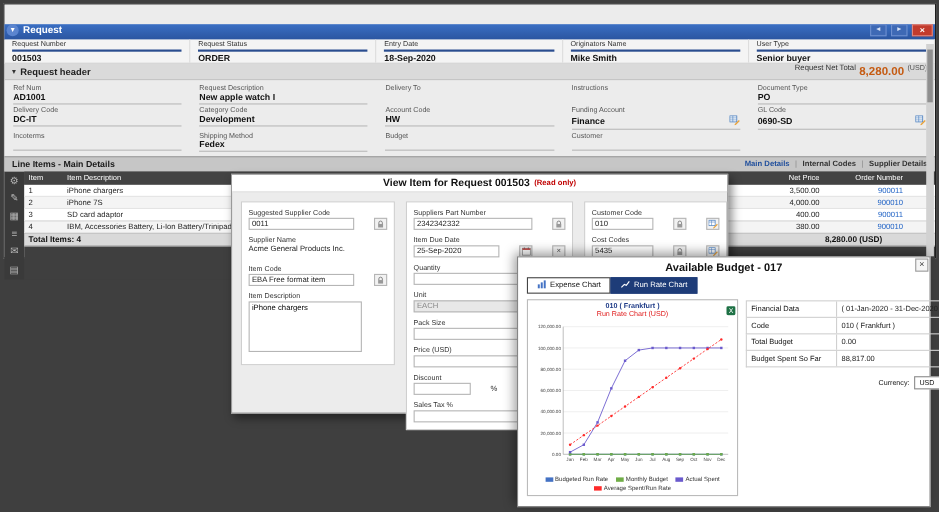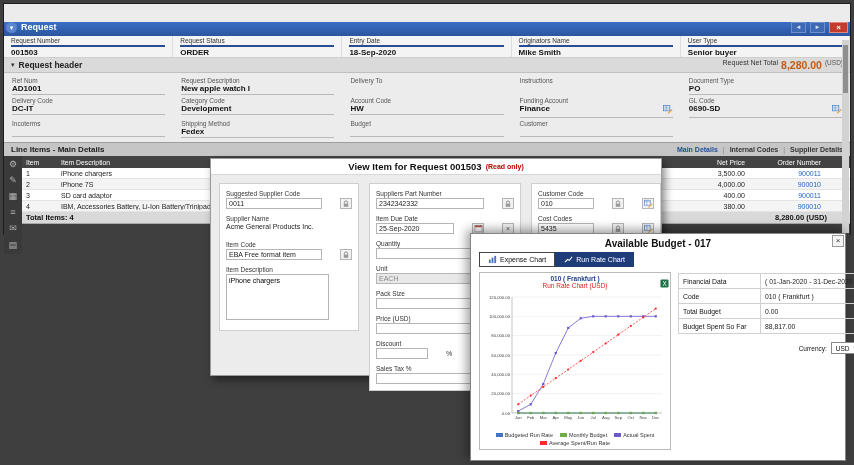--- a/index.html
+++ b/index.html
@@ -24,21 +24,21 @@
   .sec-chev { font-size:7px; color:#333; }
   .sec-title { font-size:8.5px; font-weight:bold; color:#222; }
   .sec-right { margin-left:auto; display:flex; align-items:flex-start; gap:3px; }
   .nt-label { font-size:7px; color:#333; }
   .nt-value { font-size:10.5px; font-weight:bold; color:#c55a11; }
   .nt-cur { font-size:6.5px; color:#555; }
 
   .fieldgrid { display:grid; grid-template-columns:repeat(5,1fr); background:#ececec; padding:2px 0 4px; height:69px; }
   .fg-cell { padding:2px 8px 0; }
   .fg-label { font-size:6.5px; color:#555; }
-  .fg-value { font-size:8px; font-weight:bold; color:#111; min-height:10px; border-bottom:1px solid #b8b8b8; padding-bottom:1px; display:flex; justify-content:space-between; align-items:flex-start; white-space:nowrap; overflow:hidden; }
+  .fg-value { font-size:8px; font-weight:bold; color:#111; min-height:10px; border-bottom:1px solid #b8b8b8; padding-bottom:1px; display:flex; justify-content:space-between; align-items:center; white-space:nowrap; overflow:hidden; }
 
   .libar { height:14px; background:#c6c6c6; border-top:1px solid #9d9d9d; display:flex; align-items:center; padding:0 7px; }
   .li-title { font-size:8px; font-weight:bold; color:#1a1a1a; }
   .li-tabs { margin-left:auto; display:flex; gap:5px; font-size:7px; align-items:center; }
   .li-tab { color:#333; font-weight:bold; }
   .li-tab.active { color:#1f4e9c; }
   .li-sep { color:#888; }
 
   .body-row { display:flex; height:98px; }
   .rail { width:18px; background:#3a3a3a; display:flex; flex-direction:column; align-items:center; gap:7px; padding:4px 0; color:#b5b5b5; font-size:9px; }
@@ -47,21 +47,21 @@
   .tablewrap { flex:1; display:flex; flex-direction:column; background:#3f3f3f; }
   .theader { display:flex; background:#434343; color:#fff; font-size:6.8px; height:12px; align-items:center; }
   .tc { padding:0 4px; white-space:nowrap; overflow:hidden; }
   .c0{width:35px;} .c1{width:225px;} .c2{width:90px;} .c3{width:58px;text-align:right;}
   .c4{width:40px;} .c5{width:58px;text-align:right;} .c6{width:58px;text-align:right;}
   .c7{width:68px;text-align:right;} .c8{width:95px;text-align:right;} .c9{width:76px;text-align:right;}
   .trow { display:flex; height:11px; align-items:center; font-size:7px; background:#fff; border-bottom:1px solid #e4e4e4; color:#222; }
   .trow.odd { background:#f4f4f4; }
   .link { color:#1f62c5; }
   .totalrow { display:flex; height:12px; background:#d9d9d9; align-items:center; font-size:7.5px; font-weight:bold; padding:0 4px; border-bottom:1px solid #aaa; }
-  .totalrow .tv { margin-left:auto; margin-right:19px; }
+  .totalrow .tv { margin-left:auto; margin-right:44px; }
   .scrollbar { position:absolute; right:1px; top:36px; bottom:1px; width:7px; background:#d2d2d2; }
   .sb-thumb { position:absolute; top:5px; left:1px; width:5px; height:48px; background:#8f8f8f; }
 
   
   .modal1 { position:absolute; left:210px; top:158px; width:452px; height:218px; background:#ececec; border:1px solid #9a9a9a; box-shadow:3px 4px 8px rgba(0,0,0,.45); z-index:10; }
   .m1-title { height:16px; background:#fff; border-bottom:1px solid #d8d8d8; display:flex; justify-content:center; align-items:center; gap:4px; font-size:9.5px; font-weight:bold; }
   .m1-ro { color:#c00000; font-size:7px; }
   .m1-body { display:flex; gap:10px; padding:8px; align-items:flex-start; }
   .panel { background:#fff; border:1px solid #cfcfcf; padding:6px; display:flex; flex-direction:column; gap:6px; }
   .p1 { width:140px; } .p2 { width:152px; } .p3 { width:130px; }

